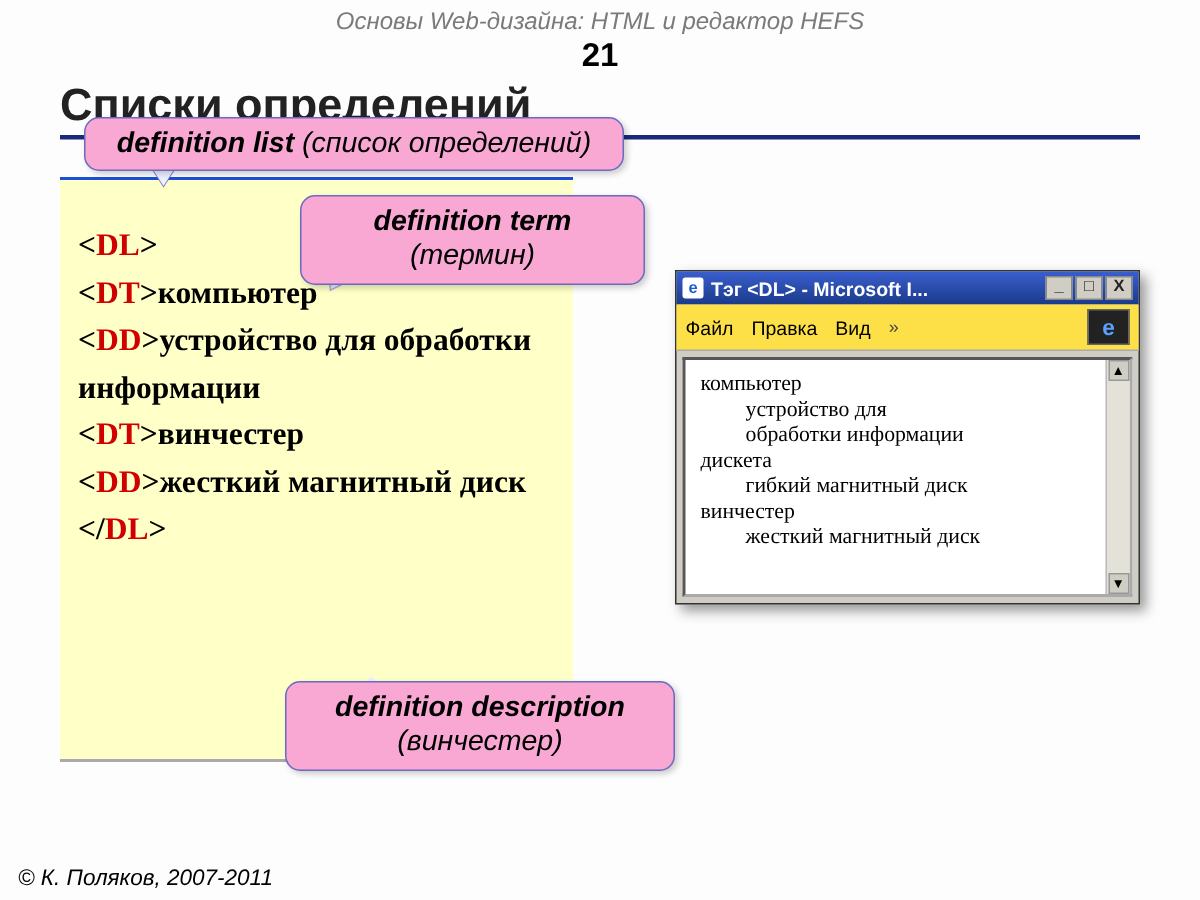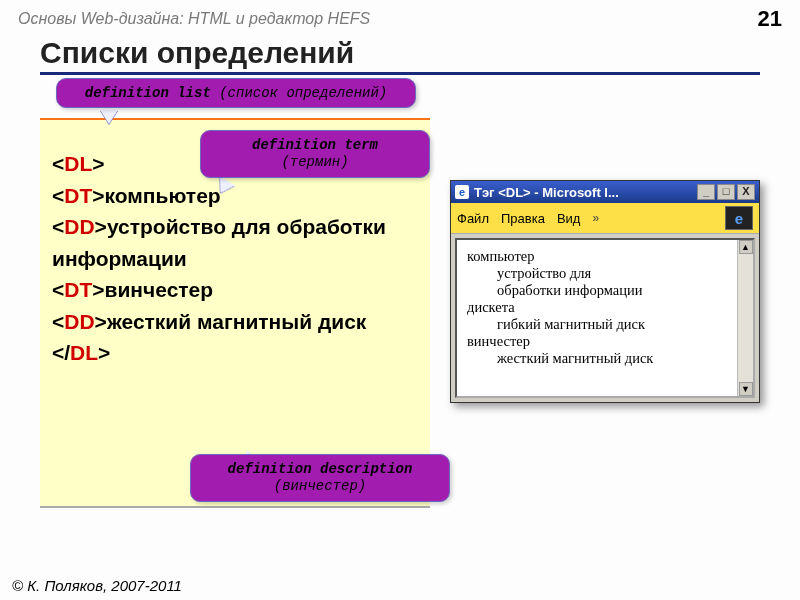--- a/index.html
+++ b/index.html
@@ -12,45 +12,45 @@
     overflow: hidden;
   }
   .header {
     display: flex;
     justify-content: space-between;
     align-items: center;
     padding: 6px 18px 2px 18px;
     color: #7a7a7a;
     font-style: italic;
     font-size: 16px;
+    flex-direction: column;
   }
   .header .pagenum {
     font-weight: bold;
     font-style: normal;
     font-size: 22px;
     color: #000000;
   }
   .title {
     margin: 2px 40px 0 40px;
     border-bottom: 3px solid #1a2a7a;
     padding-bottom: 2px;
     font-size: 30px;
     font-weight: bold;
     color: #222;
   }
   .callout {
     position: absolute;
-    background: #a21caf;
+    background: #f9a8d4;
     border: 1.5px solid #6a6ac0;
     border-radius: 10px;
     padding: 6px 16px;
     text-align: center;
     box-shadow: 2px 2px 4px rgba(0,0,0,0.2);
-    font-size: 14px;
-    font-family: Liberation Mono, monospace;
+    font-size: 19px;
   }
   .callout .em { font-style: italic; font-weight: bold; }
   .callout .paren { font-style: italic; }
   #cal1 { left: 56px; top: 78px; width: 360px; }
   #cal2 { left: 200px; top: 130px; width: 230px; line-height: 1.2; }
   #cal3 { left: 190px; top: 454px; width: 260px; line-height: 1.2; }
   .callout-tail {
     position: absolute;
     width: 0; height: 0;
     border-left: 9px solid transparent;
@@ -59,27 +59,27 @@
     filter: drop-shadow(0 1px 0 #6a6ac0);
   }
   #tail1 { left: 100px; top: 110px; }
   #tail2 { left: 215px; top: 180px; transform: rotate(30deg); }
   #tail3 { left: 240px; top: 450px; border-top: none; border-bottom: 14px solid #eef0ff; transform: rotate(-20deg); }
 
   .codebox {
     position: absolute;
     left: 40px;
     top: 118px;
-    width: 390px;
+    width: 342px;
     height: 390px;
     background: #ffffc8;
-    border-top: 2px solid #f97316;
+    border-top: 2px solid #1d4ed8;
     border-bottom: 2px solid #aaa;
     padding: 28px 12px 12px 12px;
-    font-family: Liberation Sans, sans-serif;
+    font-family: Liberation Serif, serif;
     font-size: 21px;
     font-weight: bold;
     line-height: 1.5;
     color: #000;
   }
   .codebox .r { color: #d00000; }
 
   .browser {
     position: absolute;
     left: 450px;

